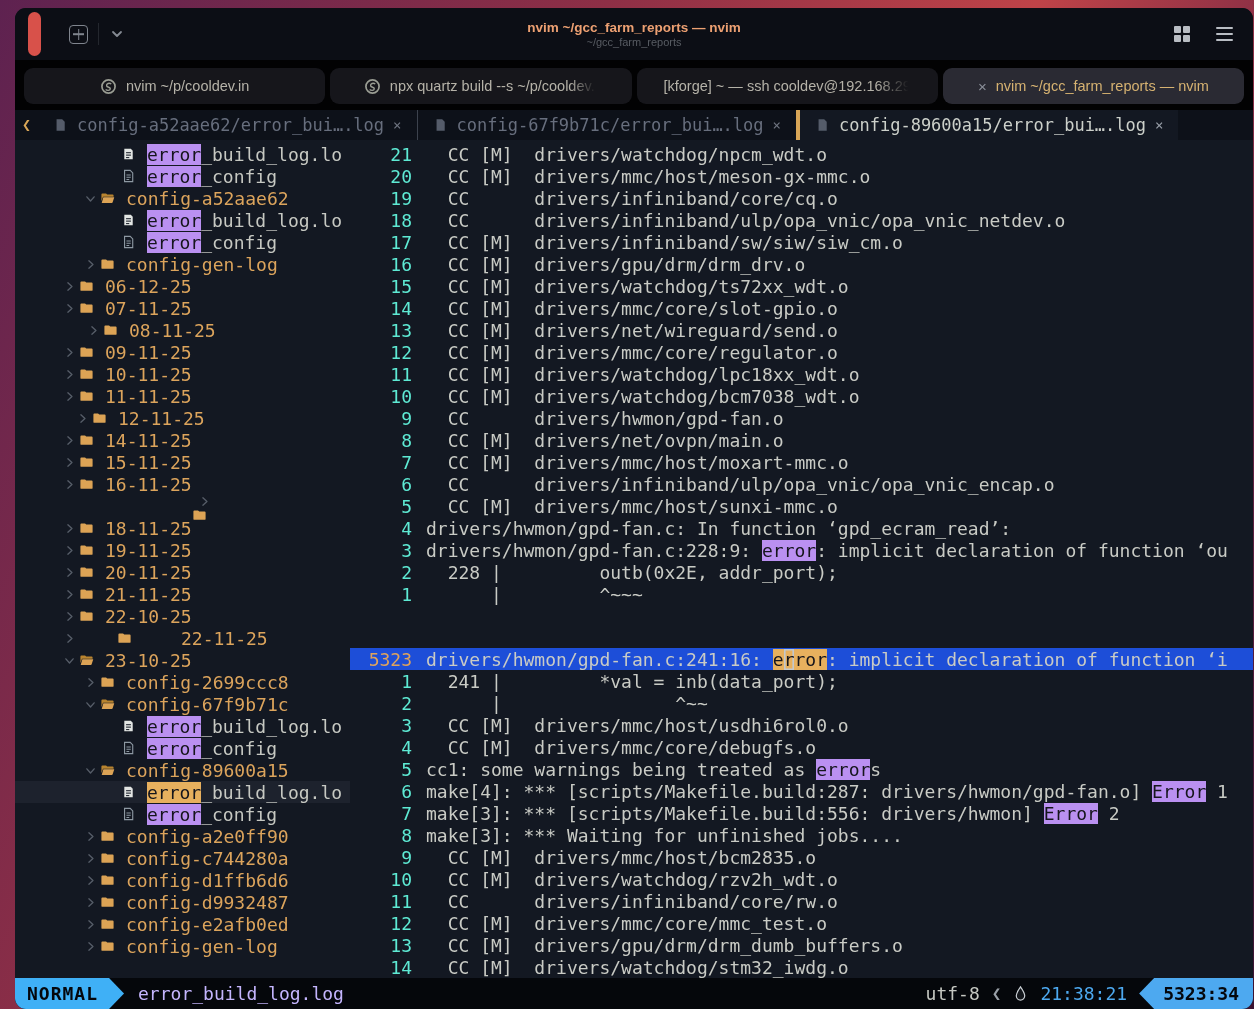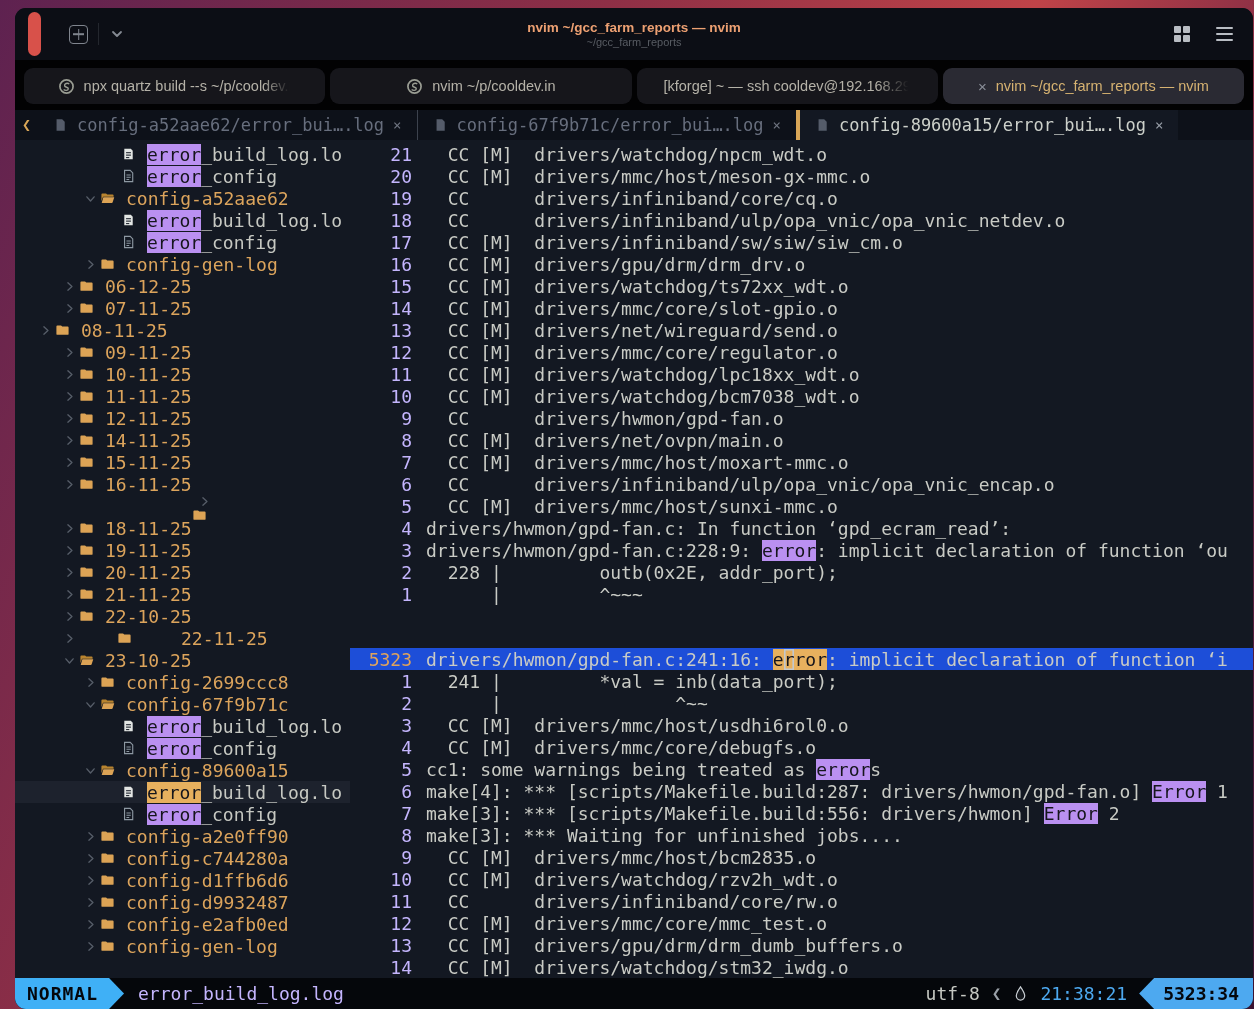--- a/index.html
+++ b/index.html
@@ -56,21 +56,21 @@
   .tchev{ width:20px; flex:none; display:flex; align-items:center; justify-content:center; }
   .ticon{ width:26px; flex:none; display:flex; align-items:center; }
   .tlabel{ overflow:hidden; white-space:pre; }
   .folder-name{ color:#dca45c; }
   .hl-search{ background:#ba90f1; color:#15151c; }
   .hl-cursearch{ background:#e7b05e; color:#15151c; }
   
   .editor{ flex:1; overflow:hidden; padding-top:3px; font-size:18px; }
   .brow{ height:22px; display:flex; align-items:center; white-space:pre; }
   .brow.cursorline{ background:#1d4ed8;margin-top:43px; }
-  .bnum{ width:62px; flex:none; text-align:right; color:#c4b5fd; padding-right:0; }
+  .bnum{ width:62px; flex:none; text-align:right; color:#5eead4; padding-right:0; }
   .brow.cursorline .bnum{ color:#dfa35c; }
   .bcode{ padding-left:14px; color:#c9cbc5; white-space:pre; overflow:hidden; }
   .cursor-cell{ box-shadow:inset 0 0 0 1.6px #c3c8cd; }
   
   .statusline{ height:31px; background:#05070b; display:flex; align-items:center; font-family:"DejaVu Sans Mono", monospace; font-size:18px; color:#b9bcb9; flex:none;}
   .mode-badge{ background:#3fb0f6; color:#04070c; font-weight:bold; padding:0 26px 0 12px; height:31px; display:flex; align-items:center;
     clip-path:polygon(0 0, calc(100% - 15px) 0, 100% 50%, calc(100% - 15px) 100%, 0 100%); letter-spacing:1px;}
   .sl-file{ margin-left:14px; color:#c4b5fd; }
   .sl-right{ margin-left:auto; display:flex; align-items:center; gap:12px; }
   .sl-enc{ color:#c6c8c2; }
@@ -106,33 +106,33 @@
         </div>
       <div class="burger">
           <i></i>
           <i></i>
           <i></i>
         </div>
     </div>
   </div>
 
   <div class="tabbar" id="tabbar">
+      <div class="tt">
+        <svg width="17" height="17" viewBox="0 0 16 16">
+          <circle cx="8" cy="8" r="6.2" fill="none" stroke="#9a9d93" stroke-width="1.6"></circle>
+          <path d="M10.6 5.6c-1.8-1.4-4.8-.3-4.4 1.7.4 1.9 3.9 1 3.5 3-.4 1.9-3.3 1.6-4.4.6" fill="none" stroke="#9a9d93" stroke-width="1.3"></path>
+        </svg>
+        <span class="lbl">nvim ~/p/cooldev.in</span>
+      </div>
       <div class="tt fade">
         <svg width="17" height="17" viewBox="0 0 16 16">
           <circle cx="8" cy="8" r="6.2" fill="none" stroke="#9a9d93" stroke-width="1.6"></circle>
           <path d="M10.6 5.6c-1.8-1.4-4.8-.3-4.4 1.7.4 1.9 3.9 1 3.5 3-.4 1.9-3.3 1.6-4.4.6" fill="none" stroke="#9a9d93" stroke-width="1.3"></path>
         </svg>
         <span class="lbl">npx quartz build --s ~/p/cooldev.i</span>
-      </div>
-      <div class="tt">
-        <svg width="17" height="17" viewBox="0 0 16 16">
-          <circle cx="8" cy="8" r="6.2" fill="none" stroke="#9a9d93" stroke-width="1.6"></circle>
-          <path d="M10.6 5.6c-1.8-1.4-4.8-.3-4.4 1.7.4 1.9 3.9 1 3.5 3-.4 1.9-3.3 1.6-4.4.6" fill="none" stroke="#9a9d93" stroke-width="1.3"></path>
-        </svg>
-        <span class="lbl">nvim ~/p/cooldev.in</span>
       </div>
       <div class="tt fade">
         <span class="lbl">[kforge] ~ — ssh cooldev@192.168.29</span>
       </div>
       <div class="tt active">
         <span class="tt-close">×</span>
         <span class="lbl">nvim ~/gcc_farm_reports — nvim</span>
       </div>
     </div>
 
@@ -199,41 +199,41 @@
         <div class="trow" style="padding-left: 44px;"><span class="tchev"><svg width="13" height="13" viewBox="0 0 16 16">
               <path d="M6 3.5l5 4.5-5 4.5" fill="none" stroke="#565d68" stroke-width="1.7" stroke-linecap="round" stroke-linejoin="round"></path>
             </svg></span><span class="ticon"><svg width="15" height="15" viewBox="0 0 16 16">
               <path fill="#dca355" d="M1.5 3.6c0-.6.4-1 1-1h3.5c.3 0 .6.1.8.3l.9.9h5.8c.6 0 1 .4 1 1v6.8c0 .6-.4 1-1 1h-11c-.6 0-1-.4-1-1z"></path>
             </svg></span><span class="tlabel folder-name">06-12-25</span></div>
         <div class="trow" style="padding-left: 44px;"><span class="tchev"><svg width="13" height="13" viewBox="0 0 16 16">
               <path d="M6 3.5l5 4.5-5 4.5" fill="none" stroke="#565d68" stroke-width="1.7" stroke-linecap="round" stroke-linejoin="round"></path>
             </svg></span><span class="ticon"><svg width="15" height="15" viewBox="0 0 16 16">
               <path fill="#dca355" d="M1.5 3.6c0-.6.4-1 1-1h3.5c.3 0 .6.1.8.3l.9.9h5.8c.6 0 1 .4 1 1v6.8c0 .6-.4 1-1 1h-11c-.6 0-1-.4-1-1z"></path>
             </svg></span><span class="tlabel folder-name">07-11-25</span></div>
-        <div class="trow" style="padding-left: 20px;"><span class="tchev"><svg width="13" height="13" viewBox="0 0 16 16">
+        <div class="trow" style="padding-left: 68px;"><span class="tchev"><svg width="13" height="13" viewBox="0 0 16 16">
               <path d="M6 3.5l5 4.5-5 4.5" fill="none" stroke="#565d68" stroke-width="1.7" stroke-linecap="round" stroke-linejoin="round"></path>
             </svg></span><span class="ticon"><svg width="15" height="15" viewBox="0 0 16 16">
               <path fill="#dca355" d="M1.5 3.6c0-.6.4-1 1-1h3.5c.3 0 .6.1.8.3l.9.9h5.8c.6 0 1 .4 1 1v6.8c0 .6-.4 1-1 1h-11c-.6 0-1-.4-1-1z"></path>
             </svg></span><span class="tlabel folder-name">08-11-25</span></div>
         <div class="trow" style="padding-left: 44px;"><span class="tchev"><svg width="13" height="13" viewBox="0 0 16 16">
               <path d="M6 3.5l5 4.5-5 4.5" fill="none" stroke="#565d68" stroke-width="1.7" stroke-linecap="round" stroke-linejoin="round"></path>
             </svg></span><span class="ticon"><svg width="15" height="15" viewBox="0 0 16 16">
               <path fill="#dca355" d="M1.5 3.6c0-.6.4-1 1-1h3.5c.3 0 .6.1.8.3l.9.9h5.8c.6 0 1 .4 1 1v6.8c0 .6-.4 1-1 1h-11c-.6 0-1-.4-1-1z"></path>
             </svg></span><span class="tlabel folder-name">09-11-25</span></div>
         <div class="trow" style="padding-left: 44px;"><span class="tchev"><svg width="13" height="13" viewBox="0 0 16 16">
               <path d="M6 3.5l5 4.5-5 4.5" fill="none" stroke="#565d68" stroke-width="1.7" stroke-linecap="round" stroke-linejoin="round"></path>
             </svg></span><span class="ticon"><svg width="15" height="15" viewBox="0 0 16 16">
               <path fill="#dca355" d="M1.5 3.6c0-.6.4-1 1-1h3.5c.3 0 .6.1.8.3l.9.9h5.8c.6 0 1 .4 1 1v6.8c0 .6-.4 1-1 1h-11c-.6 0-1-.4-1-1z"></path>
             </svg></span><span class="tlabel folder-name">10-11-25</span></div>
         <div class="trow" style="padding-left: 44px;"><span class="tchev"><svg width="13" height="13" viewBox="0 0 16 16">
               <path d="M6 3.5l5 4.5-5 4.5" fill="none" stroke="#565d68" stroke-width="1.7" stroke-linecap="round" stroke-linejoin="round"></path>
             </svg></span><span class="ticon"><svg width="15" height="15" viewBox="0 0 16 16">
               <path fill="#dca355" d="M1.5 3.6c0-.6.4-1 1-1h3.5c.3 0 .6.1.8.3l.9.9h5.8c.6 0 1 .4 1 1v6.8c0 .6-.4 1-1 1h-11c-.6 0-1-.4-1-1z"></path>
             </svg></span><span class="tlabel folder-name">11-11-25</span></div>
-        <div class="trow" style="padding-left: 44px;"><span class="tchev"><svg width="13" height="13" viewBox="0 0 16 16">
+        <div class="trow" style="padding-left: 57px;"><span class="tchev"><svg width="13" height="13" viewBox="0 0 16 16">
               <path d="M6 3.5l5 4.5-5 4.5" fill="none" stroke="#565d68" stroke-width="1.7" stroke-linecap="round" stroke-linejoin="round"></path>
             </svg></span><span class="ticon"><svg width="15" height="15" viewBox="0 0 16 16">
               <path fill="#dca355" d="M1.5 3.6c0-.6.4-1 1-1h3.5c.3 0 .6.1.8.3l.9.9h5.8c.6 0 1 .4 1 1v6.8c0 .6-.4 1-1 1h-11c-.6 0-1-.4-1-1z"></path>
             </svg></span><span class="tlabel folder-name">12-11-25</span></div>
         <div class="trow" style="padding-left: 44px;"><span class="tchev"><svg width="13" height="13" viewBox="0 0 16 16">
               <path d="M6 3.5l5 4.5-5 4.5" fill="none" stroke="#565d68" stroke-width="1.7" stroke-linecap="round" stroke-linejoin="round"></path>
             </svg></span><span class="ticon"><svg width="15" height="15" viewBox="0 0 16 16">
               <path fill="#dca355" d="M1.5 3.6c0-.6.4-1 1-1h3.5c.3 0 .6.1.8.3l.9.9h5.8c.6 0 1 .4 1 1v6.8c0 .6-.4 1-1 1h-11c-.6 0-1-.4-1-1z"></path>
             </svg></span><span class="tlabel folder-name">14-11-25</span></div>
         <div class="trow" style="padding-left: 44px;"><span class="tchev"><svg width="13" height="13" viewBox="0 0 16 16">

